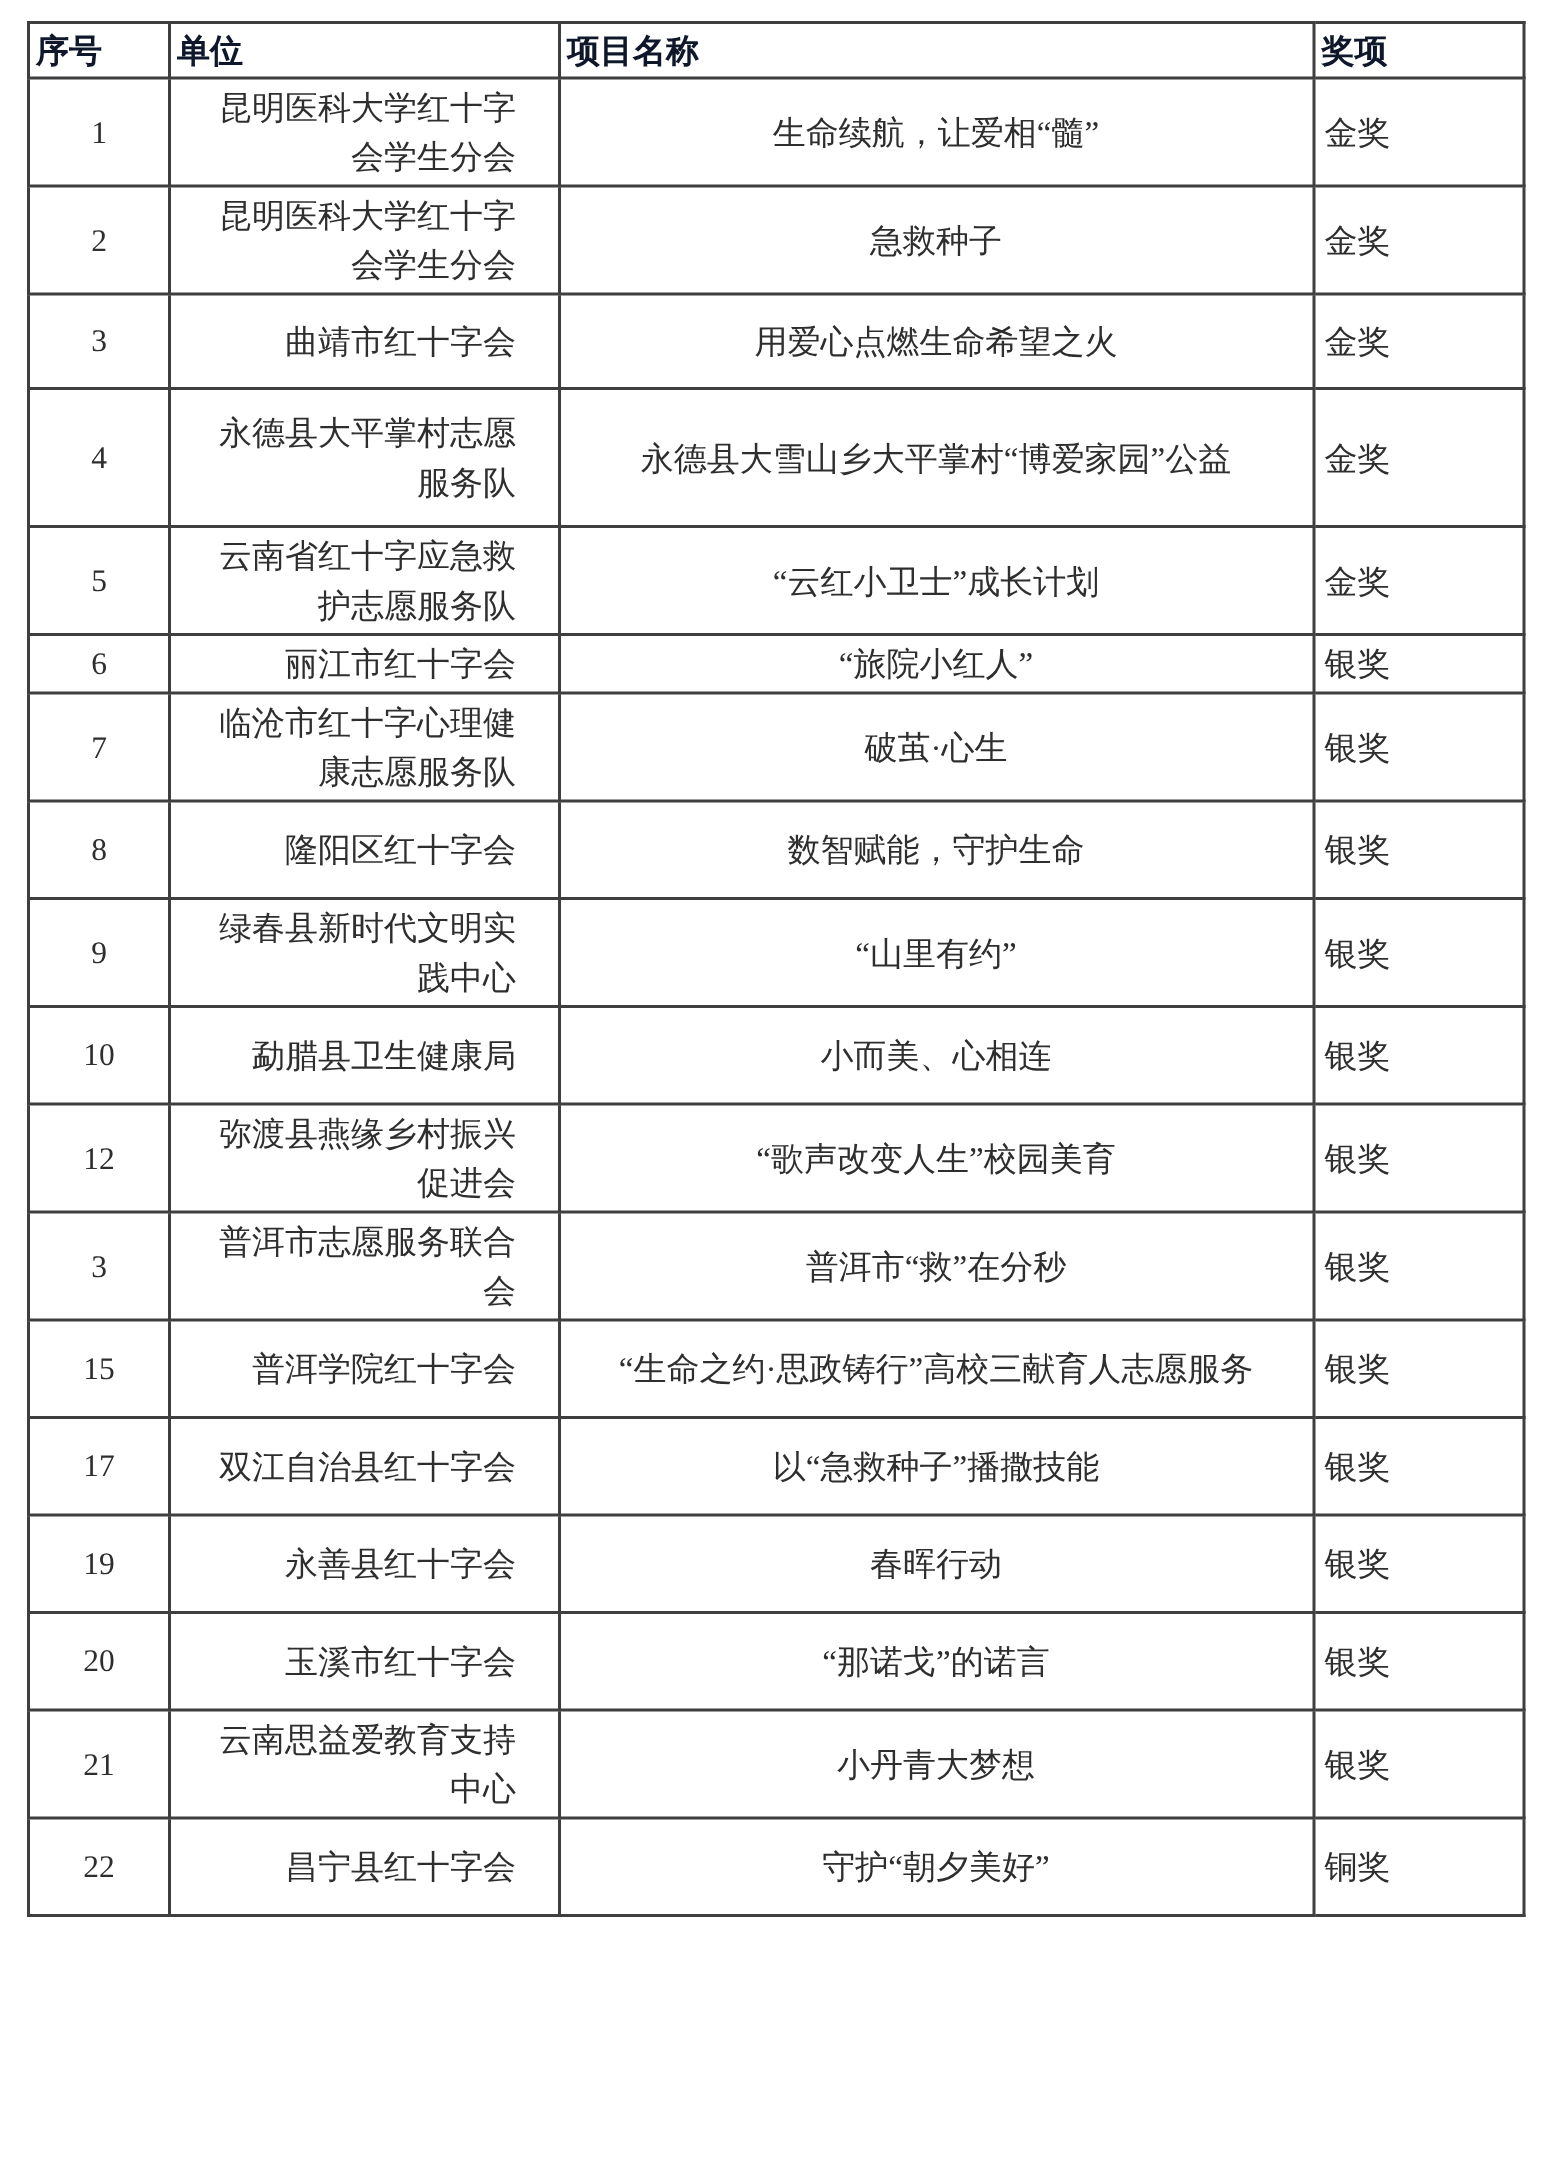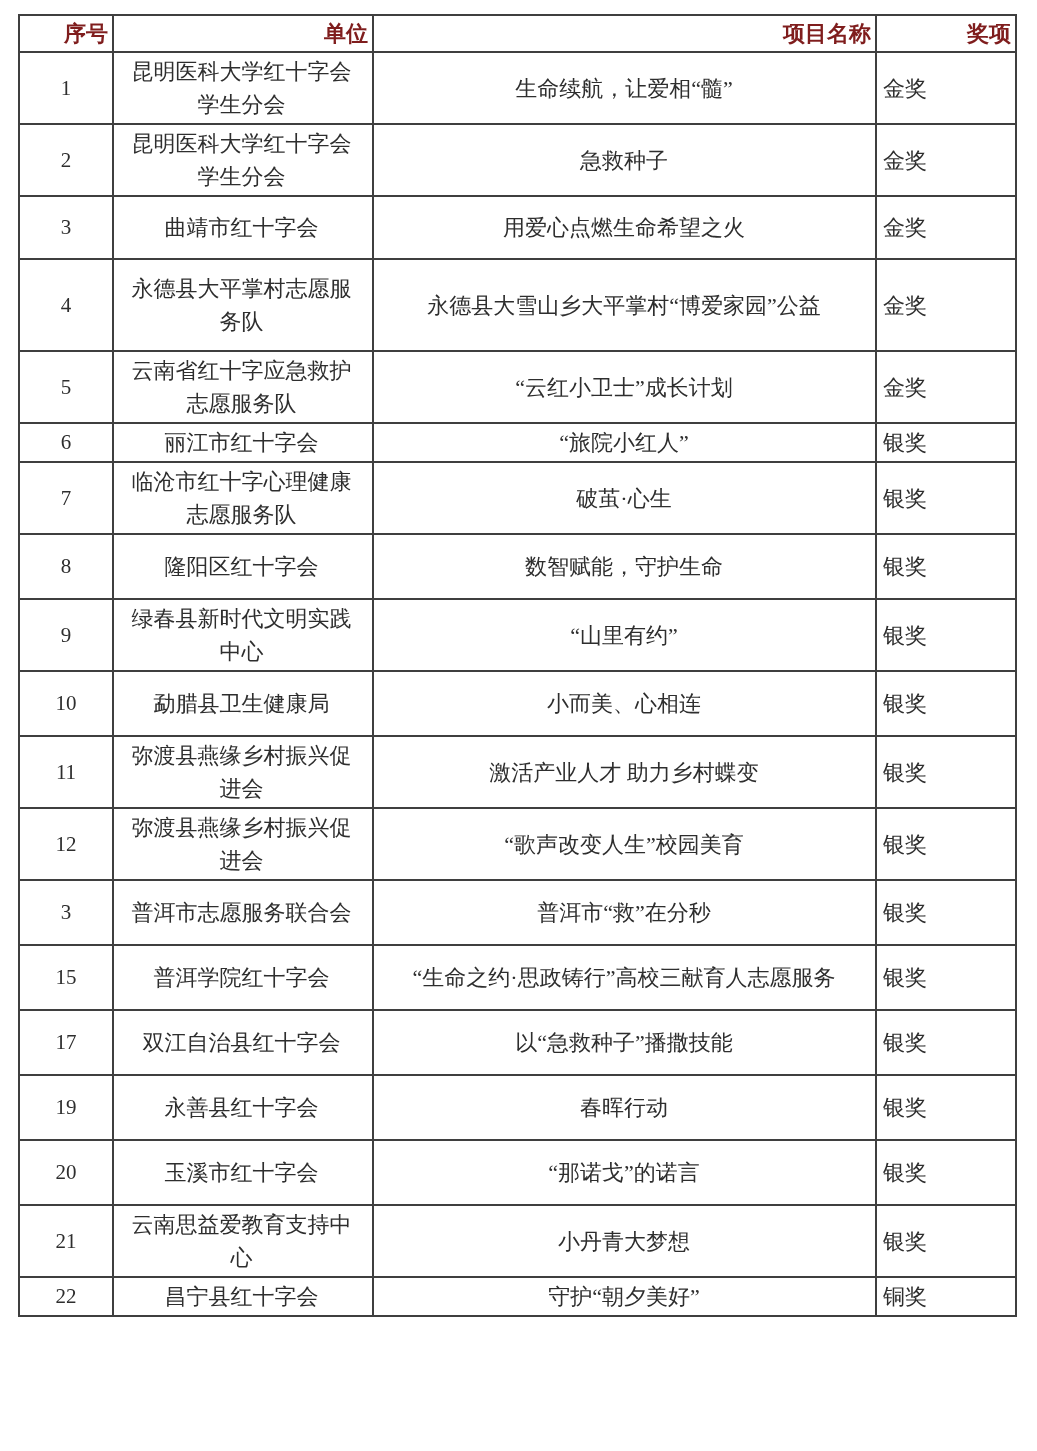--- a/index.html
+++ b/index.html
@@ -33,40 +33,40 @@
     vertical-align: middle;
     font-size: 22px;
     line-height: 33px;
     padding: 2px 6px;
     background: #ffffff;
     word-break: break-all;
   }
   .doc-table thead tr { height: 37px; }
   .doc-table th {
     font-weight: bold;
-    text-align: right;
+    text-align: left;
     padding: 0 4px;
-    color: #7f1d1d;
+    color: #0f172a;
   }
   .doc-table tbody tr { height: 65px; }
   .doc-table tbody tr:nth-child(3)  { height: 63px; }
   .doc-table tbody tr:nth-child(4)  { height: 92px; }
   .doc-table tbody tr:nth-child(6),
   .doc-table tbody tr:nth-child(19),
   .doc-table tbody tr:nth-child(20) { height: 33px; }
 
   .doc-table td.c0 {            
     text-align: center;
     font-size: 21px;
     font-family: "Liberation Serif", serif;
   }
   .doc-table td.c1 {            
-    text-align: center;
+    text-align: right;
     padding-left: 14px;
-    padding-right: 17px;
+    padding-right: 28px;
   }
   .doc-table td.c2 {            
     text-align: center;
     padding-left: 11px;
     padding-right: 12px;
   }
   .doc-table td.c3 {            
     text-align: left;
     margin-top: 28px;
   }
@@ -144,26 +144,20 @@
         <td class="c2">“山里有约”</td>
         <td class="c3">银奖</td>
       </tr>
       <tr>
         <td class="c0">10</td>
         <td class="c1">勐腊县卫生健康局</td>
         <td class="c2">小而美、心相连</td>
         <td class="c3">银奖</td>
       </tr>
       <tr>
-        <td class="c0">11</td>
-        <td class="c1">弥渡县燕缘乡村振兴促进会</td>
-        <td class="c2">激活产业人才 助力乡村蝶变</td>
-        <td class="c3">银奖</td>
-      </tr>
-      <tr>
         <td class="c0">12</td>
         <td class="c1">弥渡县燕缘乡村振兴促进会</td>
         <td class="c2">“歌声改变人生”校园美育</td>
         <td class="c3">银奖</td>
       </tr>
       <tr>
         <td class="c0">3</td>
         <td class="c1">普洱市志愿服务联合会</td>
         <td class="c2">普洱市“救”在分秒</td>
         <td class="c3">银奖</td>

